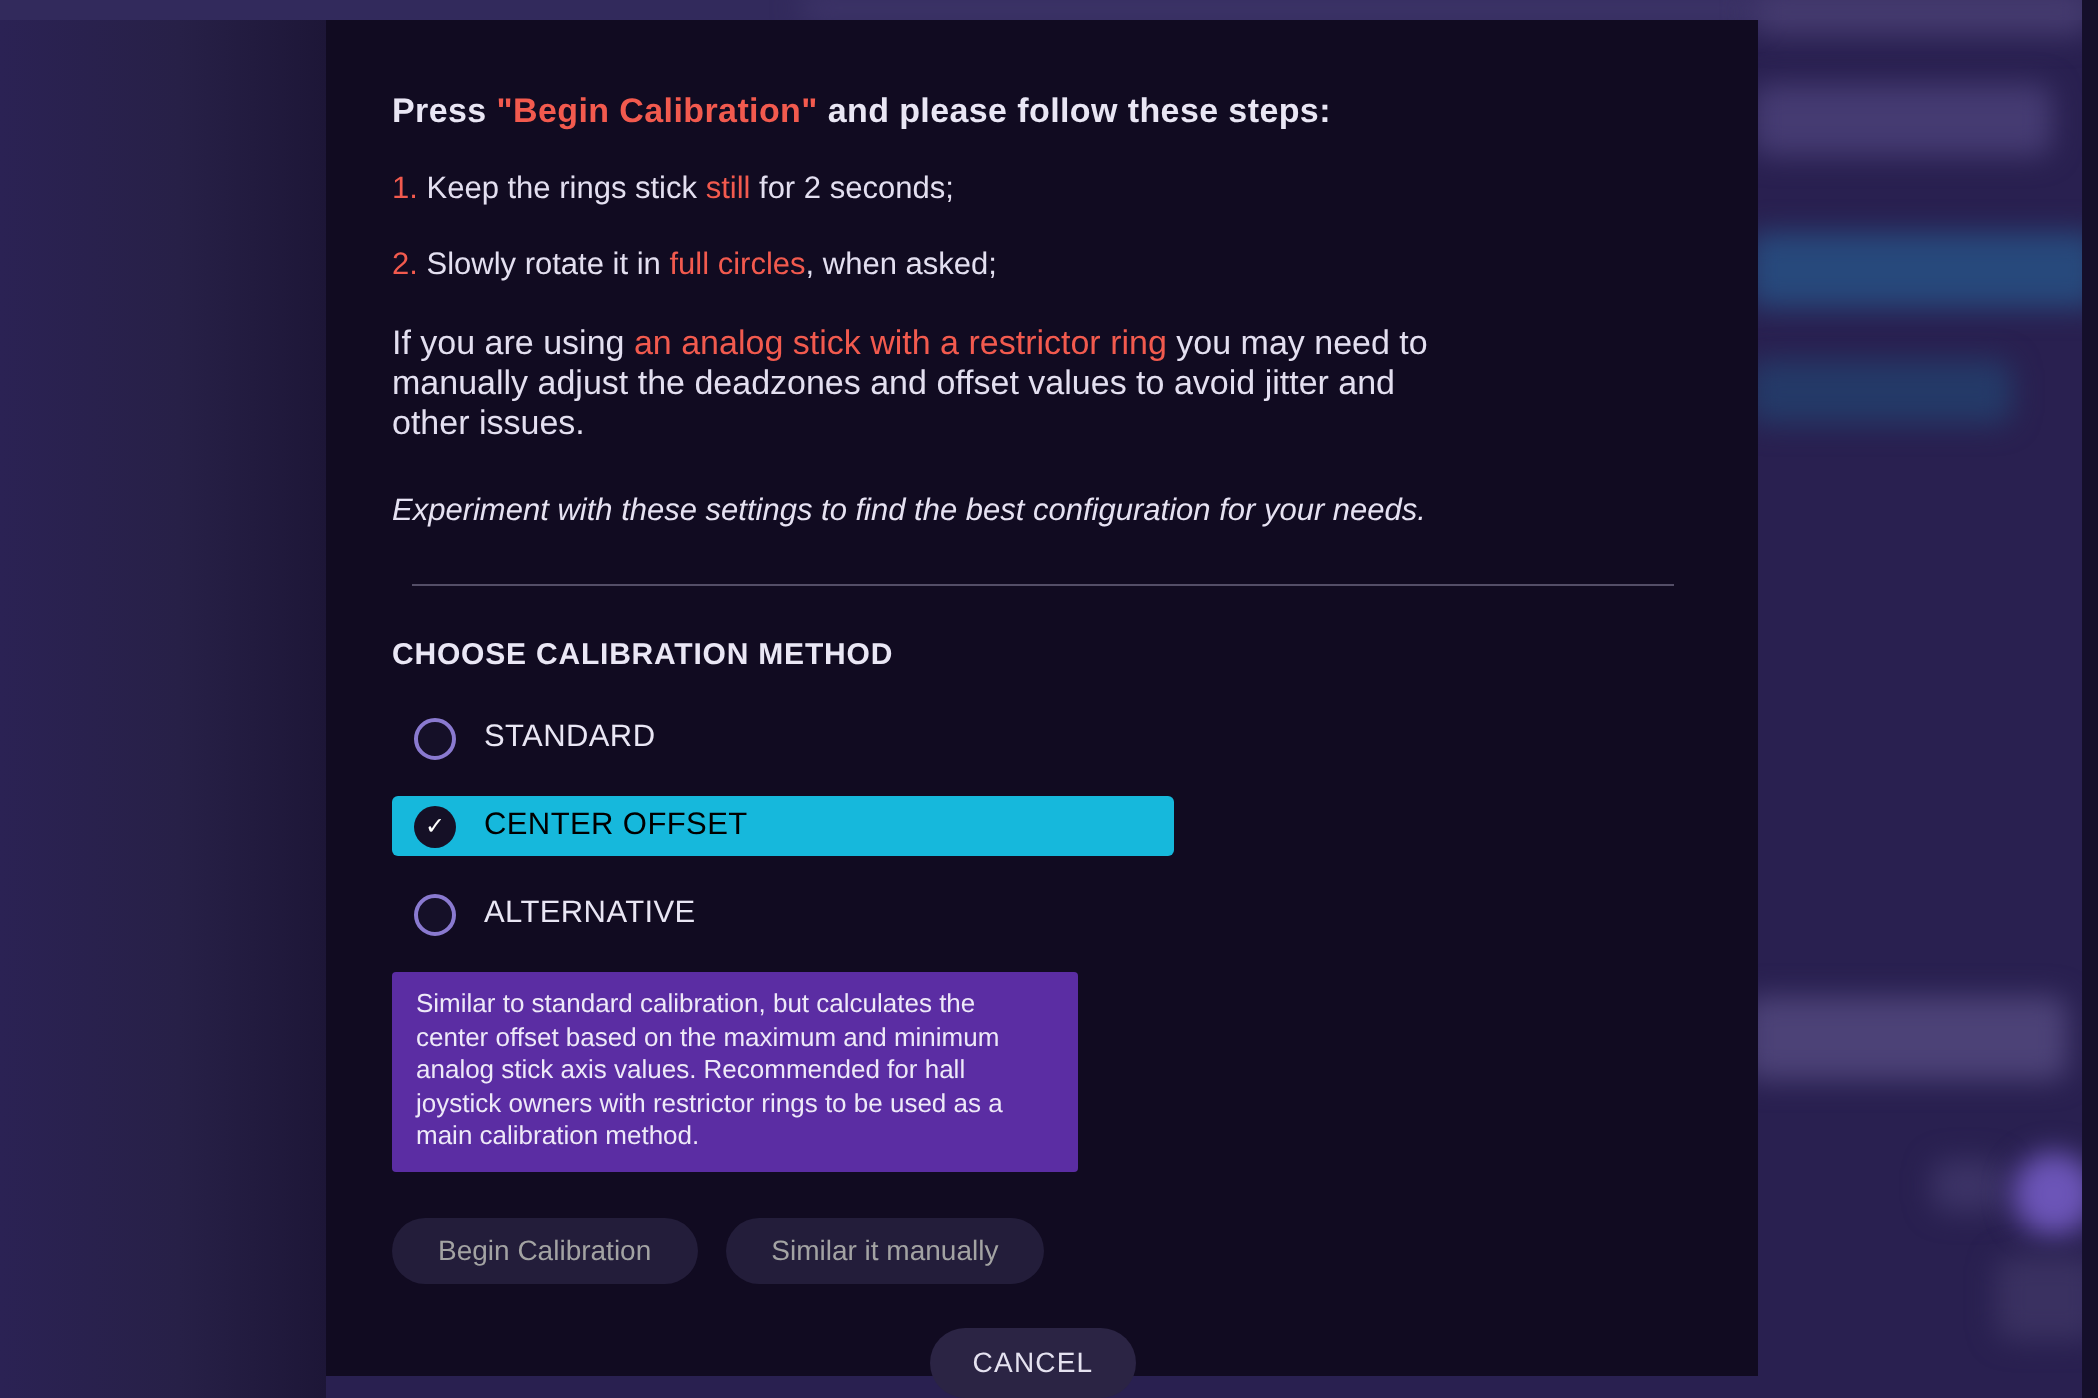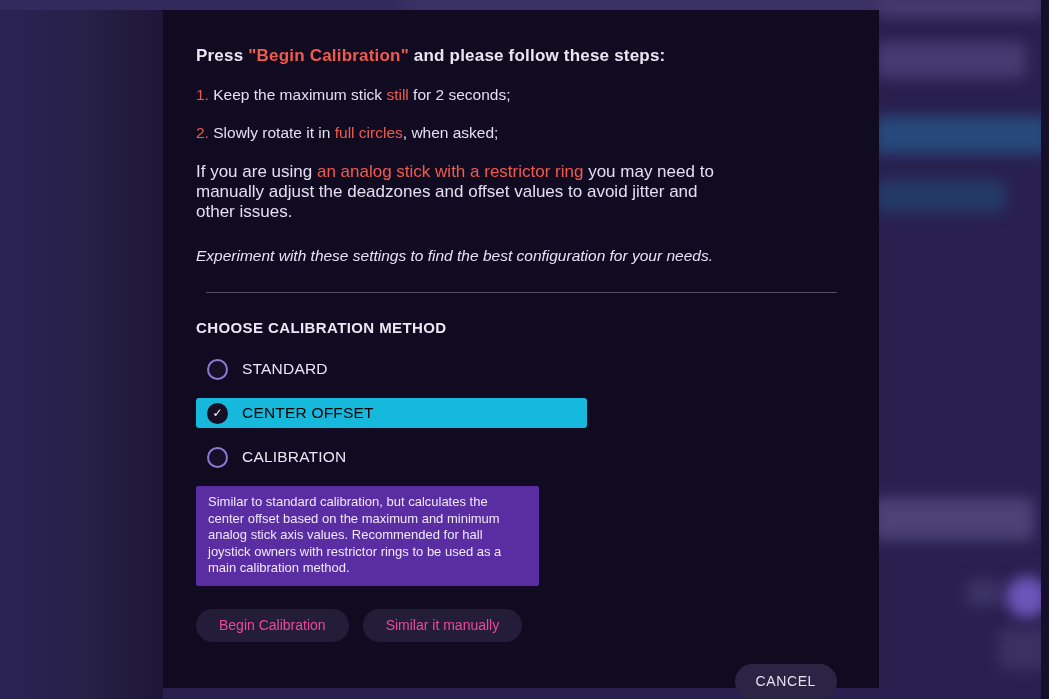--- a/index.html
+++ b/index.html
@@ -81,25 +81,25 @@
   .info-box {
     margin-top: 9px; width: 343px;
     background: #5b2da3; border-radius: 2px;
     padding: 8px 12px 9px 12px;
     font-size: 13px; line-height: 16.5px; color: #eee9f8;
   }
 
   .actions { margin-top: 23px; display: flex; gap: 14px; }
   .pill-btn {
     height: 33px; padding: 0 23px; border: none; border-radius: 17px;
-    background: #231d3a; color: #ec4899; font-size: 14px;
+    background: #231d3a; color: #a3a3a3; font-size: 14px;
     font-family: inherit; cursor: pointer; display: flex; align-items: center;
   }
 
-  .cancel-row { margin-top: 22px; display: flex; justify-content: flex-end; margin-right: 6px; }
+  .cancel-row { margin-top: 22px; display: flex; justify-content: center; margin-right: 6px; }
   .cancel-btn {
     height: 35px; padding: 0 21px; border: none; border-radius: 18px;
     background: #2b2444; color: #e5e2f0; font-size: 14px; letter-spacing: 0.6px;
     font-family: inherit; cursor: pointer; display: flex; align-items: center;
   }
 </style>
 </head>
 <body>
 
 <div class="stage">
@@ -115,21 +115,21 @@
   <div class="blob" style="left:872px; top:498px; width:162px; height:42px; background:#4c4277;"></div>
   <div class="blob" style="left:966px; top:580px; width:36px; height:26px; background:#3c3366;"></div>
   <div class="blob circle" style="left:1006px; top:576px; width:42px; height:42px; background:#6c55b8;"></div>
   <div class="blob" style="left:998px; top:628px; width:51px; height:42px; background:#3a3161;"></div>
   <div class="bg-right-edge"></div>
 
   <div class="modal">
 
     <div class="modal-title"><span>Press </span><span class="accent">"Begin Calibration"</span><span> and please follow these steps:</span></div>
 
-    <div class="step"><span class="accent">1.</span><span> Keep the maximum stick </span><span class="accent">still</span><span> for 2 seconds;</span></div>
+    <div class="step"><span class="accent">1.</span><span> Keep the rings stick </span><span class="accent">still</span><span> for 2 seconds;</span></div>
 
     <div class="step"><span class="accent">2.</span><span> Slowly rotate it in </span><span class="accent">full circles</span><span>, when asked;</span></div>
 
     <div class="note"><span>If you are using </span><span class="accent">an analog stick with a restrictor ring</span><span> you may need to manually adjust the deadzones and offset values to avoid jitter and other issues.</span></div>
 
     <div class="tip">Experiment with these settings to find the best configuration for your needs.</div>
 
     <hr class="divider">
 
     <div class="section-heading">CHOOSE CALIBRATION METHOD</div>
@@ -141,21 +141,21 @@
         <span class="option-label">STANDARD</span>
       </div>
 
       <div class="option-row selected">
         <span class="check-circle">✓</span>
         <span class="option-label">CENTER OFFSET</span>
       </div>
 
       <div class="option-row">
         <span class="radio"></span>
-        <span class="option-label">CALIBRATION</span>
+        <span class="option-label">ALTERNATIVE</span>
       </div>
 
     </div>
 
     <div class="info-box">Similar to standard calibration, but calculates the center offset based on the maximum and minimum analog stick axis values. Recommended for hall joystick owners with restrictor rings to be used as a main calibration method.</div>
 
     <div class="actions">
       <button class="pill-btn">Begin Calibration</button>
       <button class="pill-btn">Similar it manually</button>
     </div>

